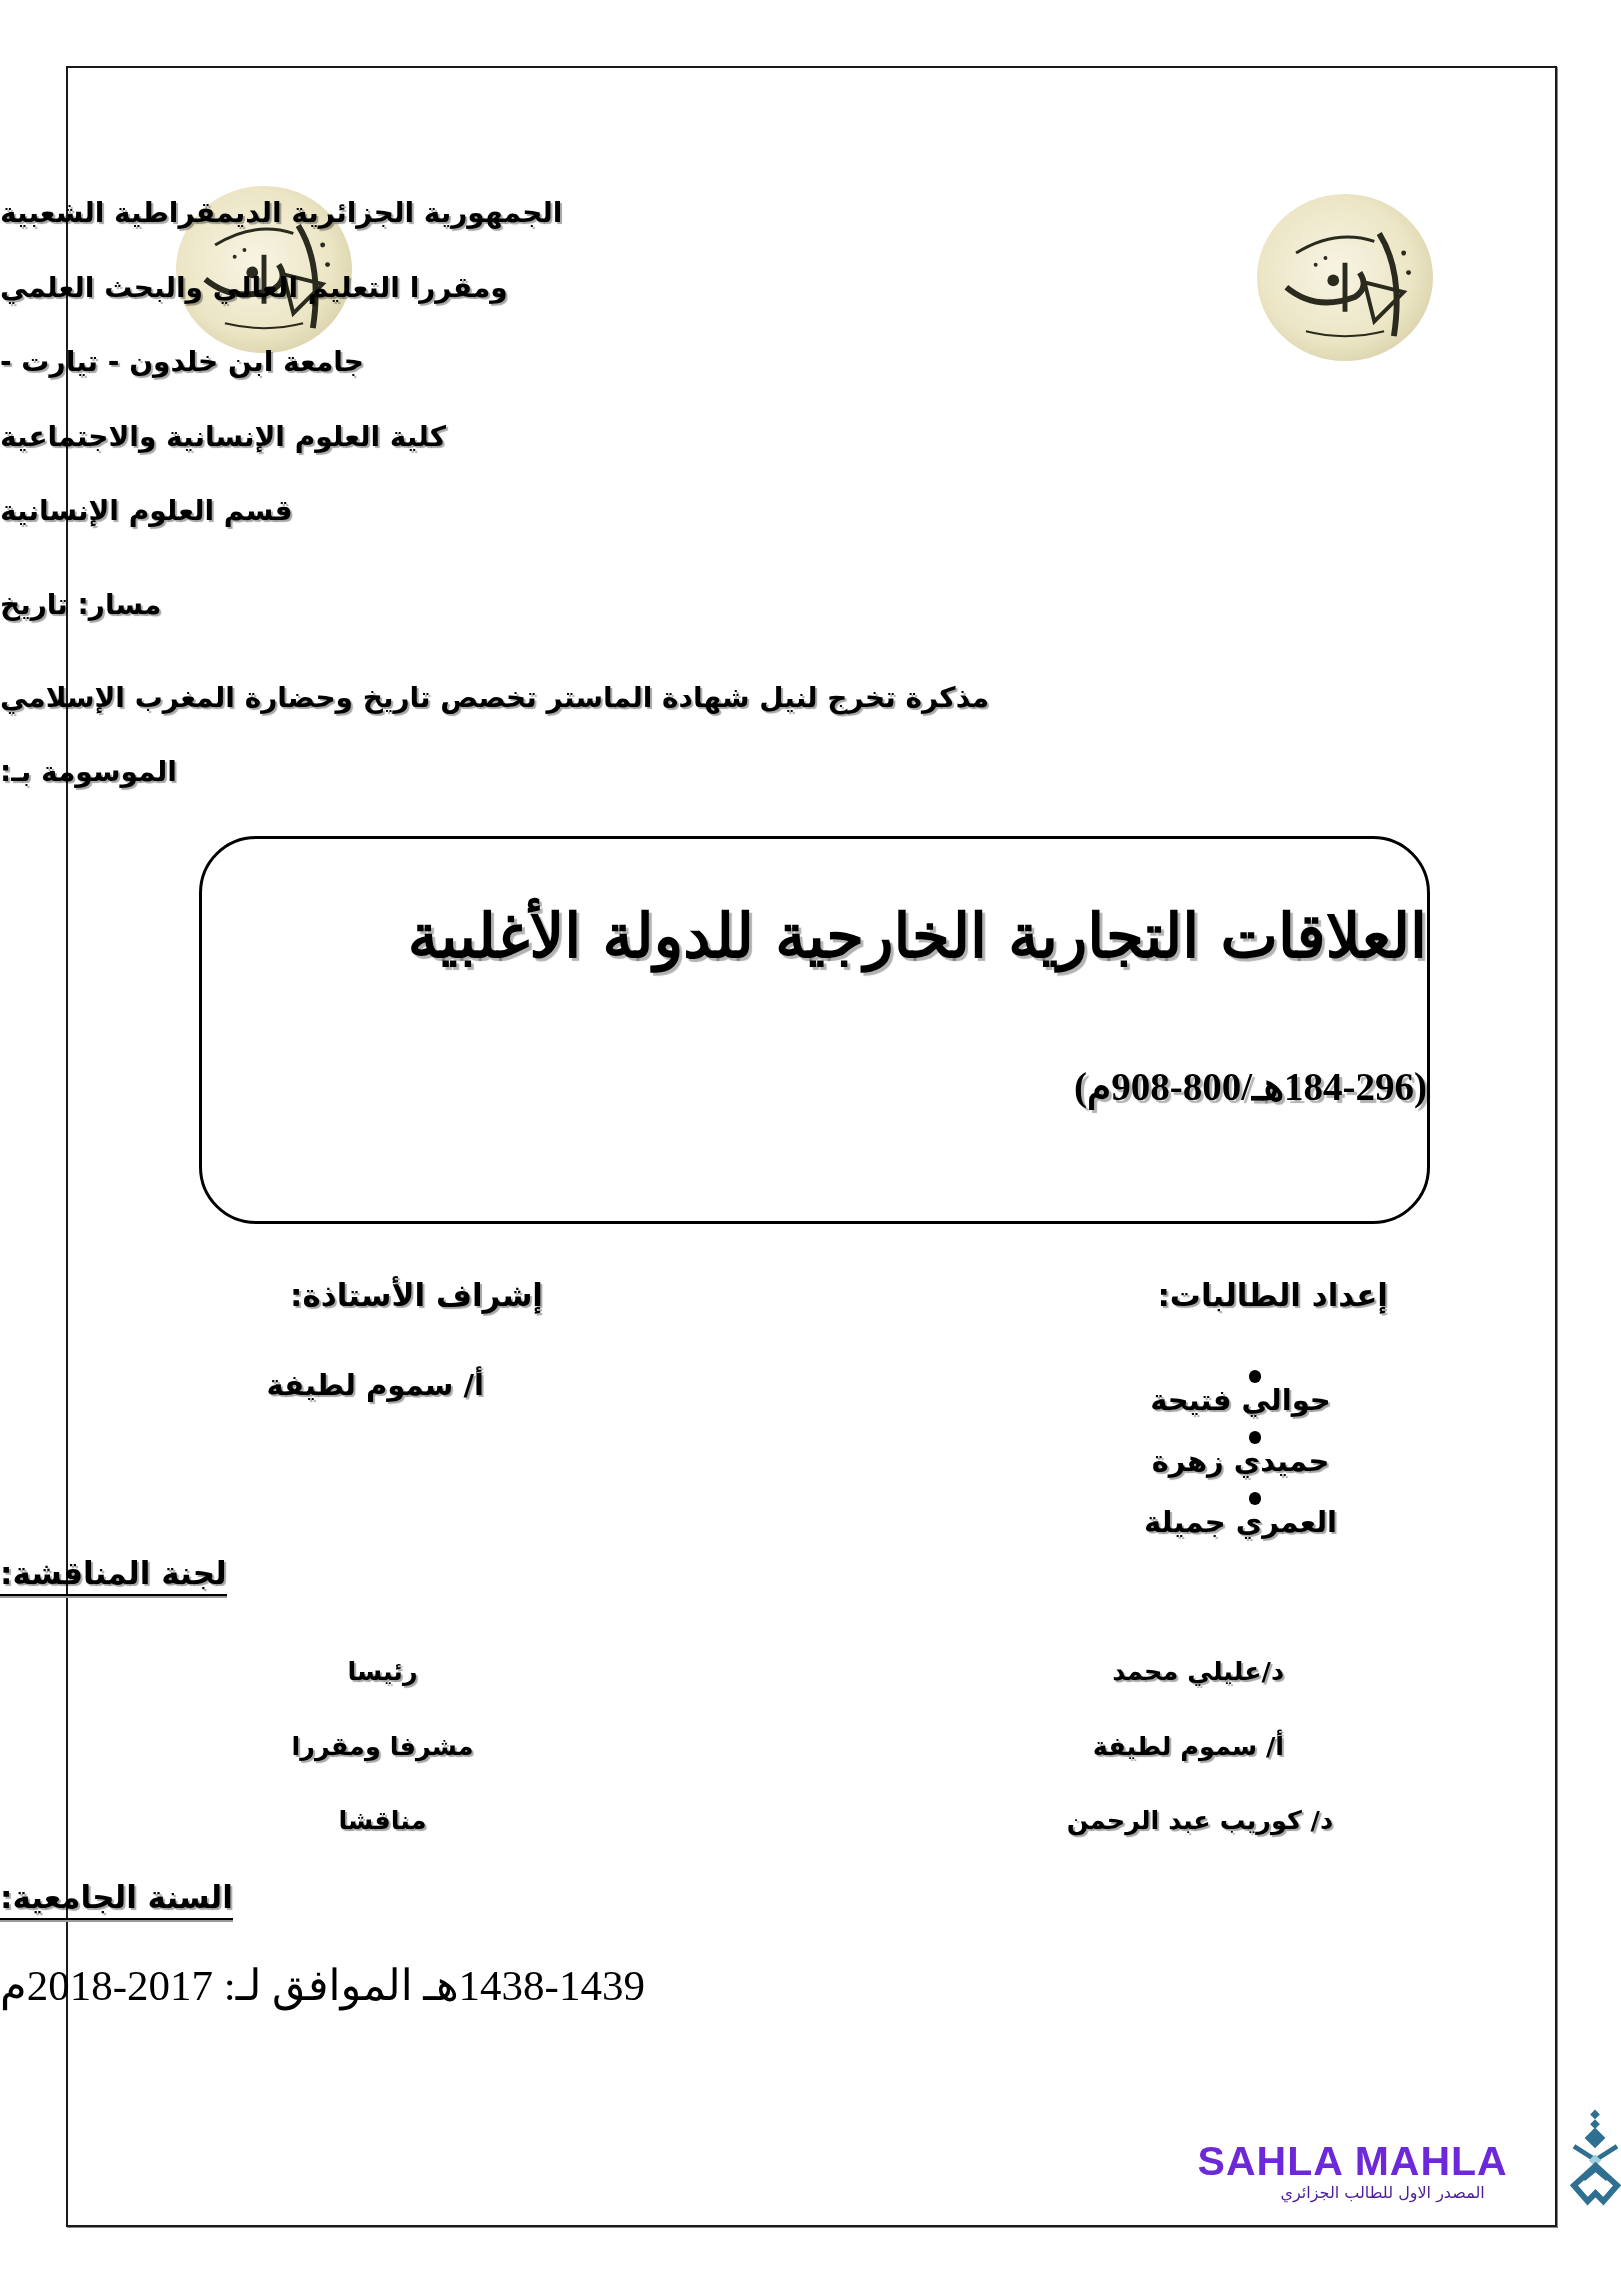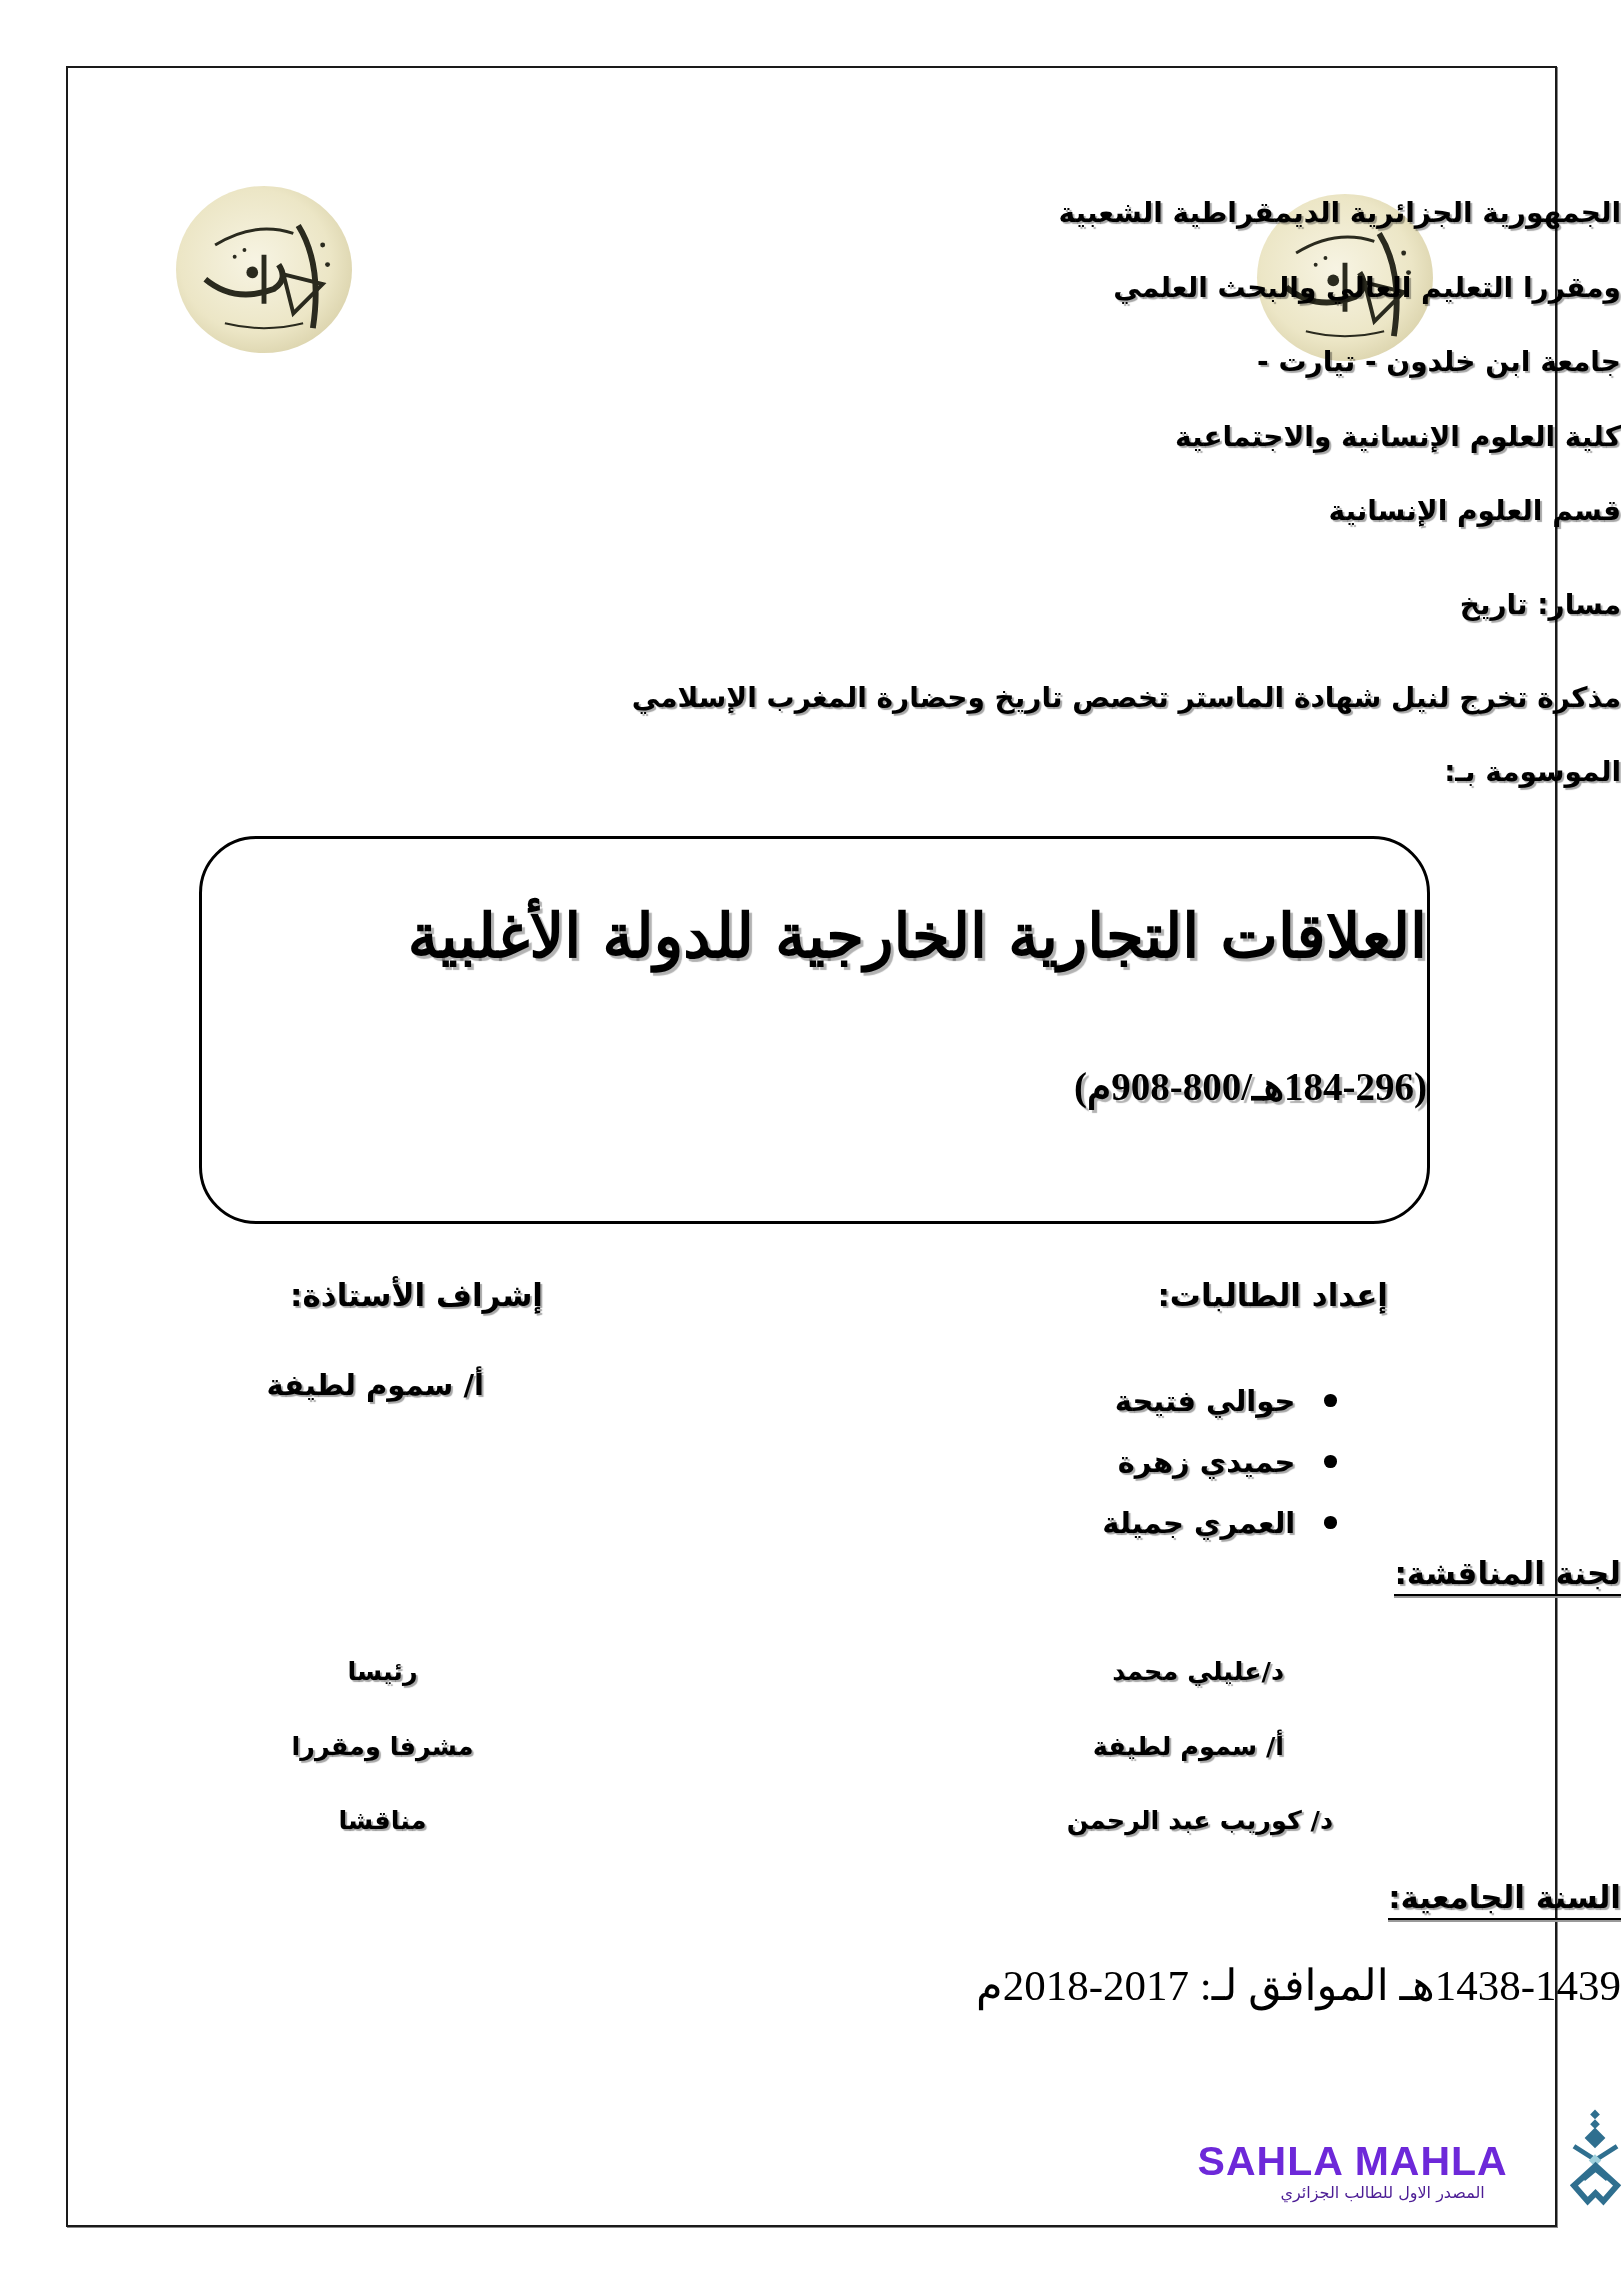--- a/index.html
+++ b/index.html
@@ -22,21 +22,21 @@
       font-family: "DejaVu Sans", sans-serif;
       font-weight: bold;
       text-shadow: 2px 2px 1px rgba(0,0,0,0.35);
       direction: rtl;
       white-space: nowrap;
     }
 
     .center-line {
       position: absolute;
       left: 0; width: 1621px;
-      text-align: right;
+      text-align: left;
     }
 
     .hdr { font-size: 28px; }
 
     
     .seal {
       position: absolute;
       width: 176px; height: 167px;
       border-radius: 50%;
       background: radial-gradient(ellipse at 45% 45%, #f7f4e3 0%, #ece6c6 55%, #d8d0a8 80%, #c8bf96 100%);
@@ -76,21 +76,21 @@
       direction: rtl;
       text-shadow: 2.9px 2.9px 1px rgba(0,0,0,0.3);
       white-space: nowrap;
     }
 
     .label-lg { font-size: 31px; }
     .abs { position: absolute; }
 
     .bullet-list { position: absolute; right: 284px; top: 1370px; direction: rtl; }
     .bullet-item {
-      display: flex; align-items: center; flex-direction: row;
+      display: flex; align-items: center; flex-direction: column;
       height: 61px;
     }
     .bullet-dot {
       width: 12.7px; height: 12.7px; border-radius: 50%;
       background: #000; margin-left: 29px; margin-right: 0;
     }
     .bullet-text { font-size: 29px; }
 
     .underlined {
       display: inline-block;

